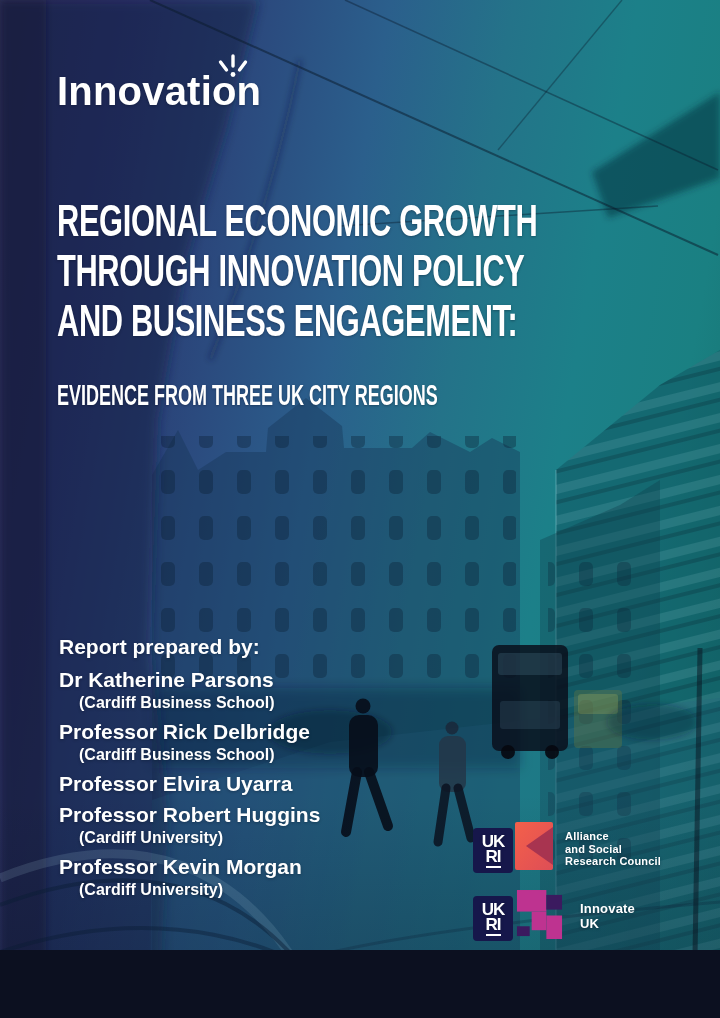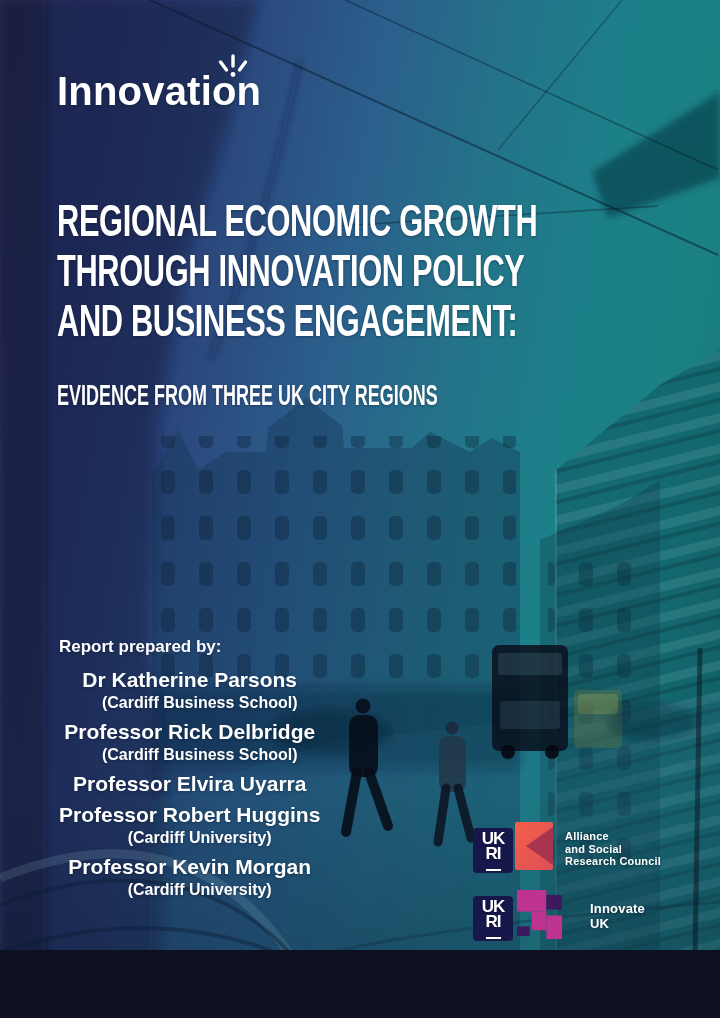--- a/index.html
+++ b/index.html
@@ -17,41 +17,41 @@
   .sparkle{position:absolute;left:160px;top:-21px;width:32px;height:32px;}
 
   
   .title{position:absolute;left:57px;top:196px;margin:0;font-size:44px;font-weight:700;line-height:50px;letter-spacing:-.5px;}
   .title-line{display:block;transform:scaleX(.70);transform-origin:0 50%;white-space:nowrap;}
   .subtitle{position:absolute;left:57px;top:378px;margin:0;font-size:30px;font-weight:700;line-height:34px;letter-spacing:0;transform-origin:0 50%;}
   .subtitle-inner{display:inline-block;transform:scaleX(.60);transform-origin:0 50%;white-space:nowrap;}
 
   
   .authors{position:absolute;left:59px;top:637px;}
-  .authors-label{font-size:17px;font-weight:700;line-height:20px;margin-bottom:11px;}
-  .author{margin-bottom:7px;text-align:center;}
+  .authors-label{font-size:21px;font-weight:700;line-height:20px;margin-bottom:11px;}
+  .author{margin-bottom:7px;}
   .author-name{font-size:21px;font-weight:700;line-height:24px;}
   .author-affil{font-size:16px;font-weight:700;line-height:21px;margin-left:20px;}
 
   
   .partnership{position:absolute;left:473px;top:822px;}
   .partnership-label{font-size:15.5px;font-weight:700;line-height:18px;margin-bottom:12px;}
   .partner-row{display:flex;align-items:flex-start;margin-bottom:15px;}
   .ukri-badge{
     width:40px;height:45px;background:#16174B;border-radius:4px;flex:0 0 auto;
     display:flex;flex-direction:column;justify-content:center;align-items:center;
     font-weight:700;font-size:17px;line-height:15px;letter-spacing:-1px;color:#fff;margin-top:6px;margin-right:2px;
   }
-  .ukri-ri{border-bottom:2.5px solid #fff;padding-bottom:8px;}
+  .ukri-ri{border-bottom:2.5px solid #fff;padding-bottom:2px;}
   .row-innovate .ukri-badge{margin-top:8px;}
   .esrc-mark{width:38px;height:48px;display:block;}
   .innovate-mark{width:49px;height:54px;display:block;}
   .partner-name{font-size:11px;font-weight:700;line-height:12.5px;margin-left:12px;padding-top:8px;letter-spacing:.2px;}
   .partner-name span{display:block;}
-  .row-innovate .partner-name{font-size:13px;line-height:15px;margin-left:26px;padding-top:13px;}
+  .row-innovate .partner-name{font-size:13px;line-height:15px;margin-left:16px;padding-top:13px;}
 </style>
 </head>
 <body>
 
 <div class="page">
 
   <svg class="bg" viewBox="0 0 720 1018" preserveAspectRatio="none" aria-hidden="true">
     <defs>
       <linearGradient id="bgVert" x1="0" y1="0" x2="0" y2="1">
         <stop offset="0" stop-color="rgba(5,10,25,0)"></stop>

